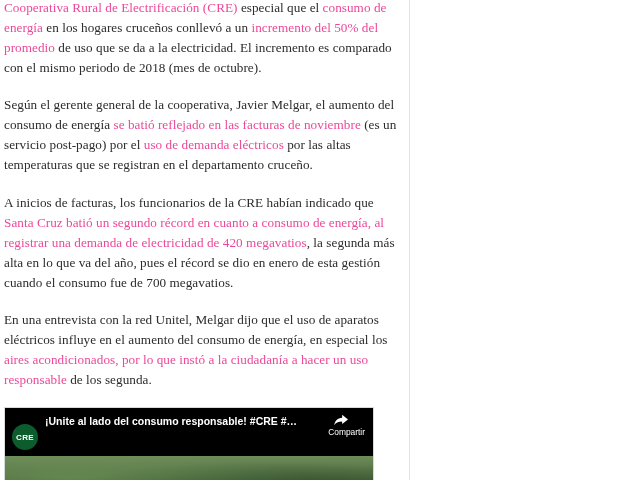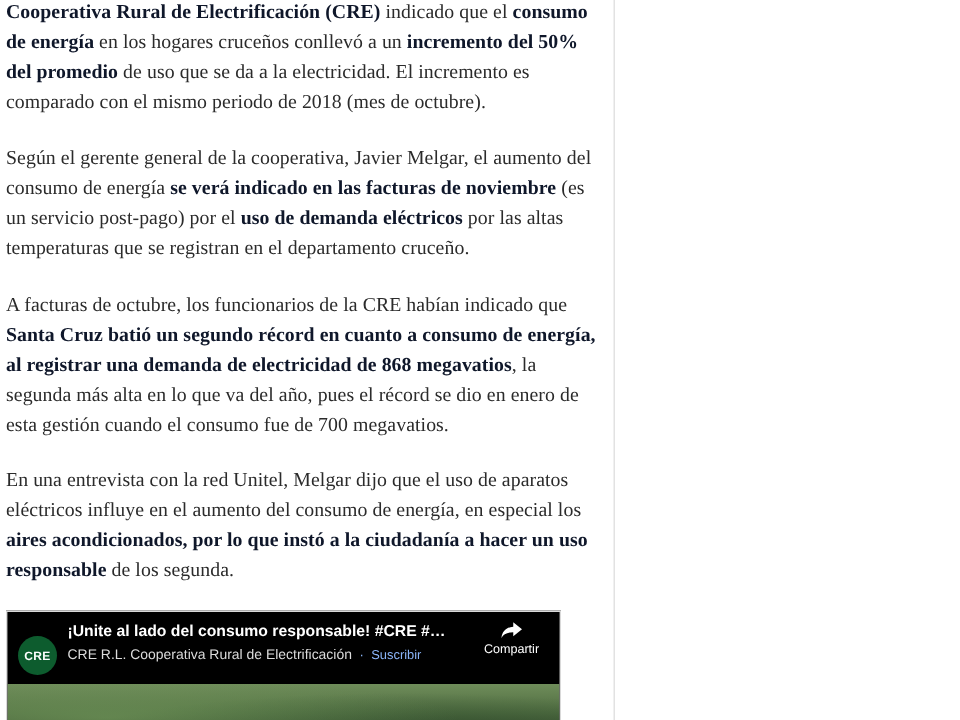--- a/index.html
+++ b/index.html
@@ -51,22 +51,22 @@
     font-size: 13.2px;
     line-height: 1.52;
     color: #2b2b2b;
     text-align: left;
     letter-spacing: 0.05px;
   }
   p.para:first-child {
     margin-top: -2px;
   }
   b {
-    font-weight: bold;
-    color: #0f172a;
+    font-weight: normal;
+    color: #ec4899;
   }
   
   .video-card {
     position: relative;
     margin-top: 4px;
     width: 370px;
     height: 104px;
     background: #000000;
     overflow: hidden;
     border: 1px solid #d9d9d9;
@@ -132,21 +132,21 @@
     font-family: "Liberation Sans", sans-serif;
     font-size: 8px;
     font-weight: bold;
     letter-spacing: 0.3px;
   }
   .yt-share {
     position: absolute;
     right: 8px;
     top: 4px;
     width: 48px;
-    text-align: center;
+    text-align: right;
     color: #ffffff;
     font-family: "Liberation Sans", sans-serif;
     font-size: 8.4px;
   }
   .yt-share svg { display: block; margin: 2px auto 1px auto; }
   .video-body {
     position: absolute;
     left: 0;
     top: 48px;
     width: 100%;
@@ -162,37 +162,32 @@
       radial-gradient(ellipse at 18% 40%, rgba(120,160,95,0.55), rgba(0,0,0,0) 55%),
       radial-gradient(ellipse at 72% 70%, rgba(40,70,40,0.7), rgba(0,0,0,0) 60%);
   }
 </style>
 </head>
 <body>
 
 <div class="page">
 
   <div class="article">
-    <p class="para"><b>Cooperativa Rural de Electrificación (CRE)</b><span> indicado que el </span><b>consumo de energía</b><span> en los hogares cruceños conllevó a un </span><b>incremento del 50% del promedio</b><span> de uso que se da a la electricidad. El incremento es comparado con el mismo periodo de 2018 (mes de octubre).</span></p>
-    <p class="para"><span>Según el gerente general de la cooperativa, Javier Melgar, el aumento del consumo de energía </span><b>se verá indicado en las facturas de noviembre</b><span> (es un servicio post-pago) por el </span><b>uso de demanda eléctricos</b><span> por las altas temperaturas que se registran en el departamento cruceño.</span></p>
-    <p class="para"><span>A facturas de octubre, los funcionarios de la CRE habían indicado que </span><b>Santa Cruz batió un segundo récord en cuanto a consumo de energía, al registrar una demanda de electricidad de 868 megavatios</b><span>, la segunda más alta en lo que va del año, pues el récord se dio en enero de esta gestión cuando el consumo fue de 700 megavatios.</span></p>
+    <p class="para"><b>Cooperativa Rural de Electrificación (CRE)</b><span> especial que el </span><b>consumo de energía</b><span> en los hogares cruceños conllevó a un </span><b>incremento del 50% del promedio</b><span> de uso que se da a la electricidad. El incremento es comparado con el mismo periodo de 2018 (mes de octubre).</span></p>
+    <p class="para"><span>Según el gerente general de la cooperativa, Javier Melgar, el aumento del consumo de energía </span><b>se batió reflejado en las facturas de noviembre</b><span> (es un servicio post-pago) por el </span><b>uso de demanda eléctricos</b><span> por las altas temperaturas que se registran en el departamento cruceño.</span></p>
+    <p class="para"><span>A inicios de facturas, los funcionarios de la CRE habían indicado que </span><b>Santa Cruz batió un segundo récord en cuanto a consumo de energía, al registrar una demanda de electricidad de 420 megavatios</b><span>, la segunda más alta en lo que va del año, pues el récord se dio en enero de esta gestión cuando el consumo fue de 700 megavatios.</span></p>
     <p class="para"><span>En una entrevista con la red Unitel, Melgar dijo que el uso de aparatos eléctricos influye en el aumento del consumo de energía, en especial los </span><b>aires acondicionados, por lo que instó a la ciudadanía a hacer un uso responsable</b><span> de los segunda.</span></p>
 
     <div class="video-card">
       <div class="video-body">
         
       </div>
       <div class="video-top">
         <div class="yt-avatar">CRE</div>
         <div class="yt-title">¡Unite al lado del consumo responsable! #CRE #LaE…</div>
-        <div class="yt-channel-row">
-          <span class="yt-channel">CRE R.L. Cooperativa Rural de Electrificación</span>
-          <span class="yt-subscribe">·</span>
-          <span class="yt-subscribe">Suscribir</span>
-        </div>
         <div class="yt-share">
           <svg width="14" height="12" viewBox="0 0 24 20">
             <path d="M14 1 L24 9 L14 17 L14 12.5 C7 12.5 3 14.5 0.5 19 C1.5 11 6 7 14 6.2 Z" fill="#ffffff"></path>
           </svg>
           <span>Compartir</span>
         </div>
       </div>
     </div>
   </div>
 

